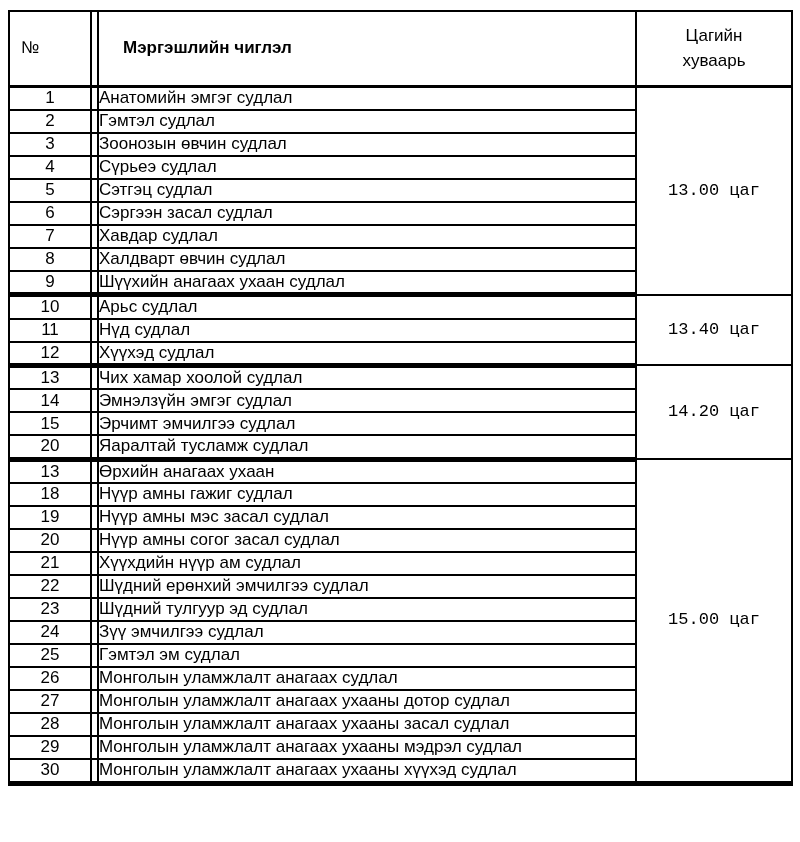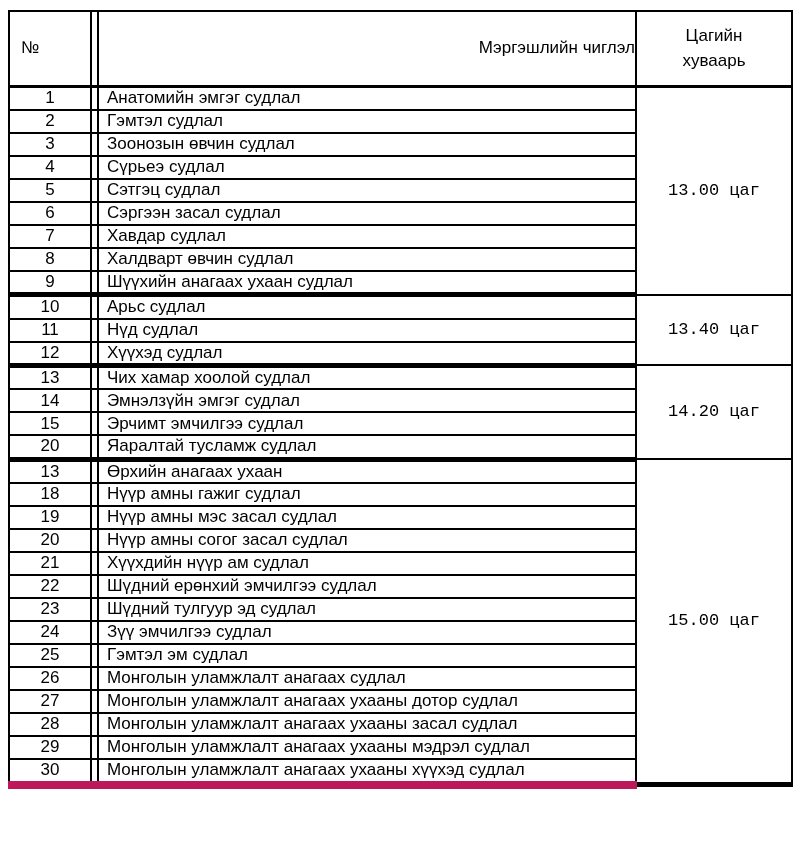--- a/index.html
+++ b/index.html
@@ -33,30 +33,30 @@
     font-weight: normal;
     font-size: 17px;
     line-height: 1.2;
     overflow: hidden;
     white-space: nowrap;
   }
   thead th { height: 73px; border-bottom: 3px solid #000; vertical-align: middle; }
   tbody td { height: 23px; vertical-align: middle; }
 
   th.no-h   { text-align: left; padding-left: 11px; }
-  th.name-h { text-align: right; padding-left: 4px; }
+  th.name-h { text-align: left; padding-left: 24px; font-weight: bold; }
   th.time-h { text-align: center; }
   th.time-h .wrapbox { width: 90px; margin: 12px auto; white-space: normal; line-height: 1.45; }
 
   td.no   { text-align: center; }
-  td.name { text-align: left; padding-left: 8px; }
+  td.name { text-align: left; padding-left: 0; }
   td.time { text-align: center; vertical-align: middle; font-family: Liberation Mono, monospace; }
 
   tr.group-end td { border-bottom: 5px solid #000; }
-  tbody tr:last-child td { border-bottom: 8px solid #be185d; }
+  tbody tr:last-child td { border-bottom: 4px solid #be185d; }
 </style>
 </head>
 <body>
 
 <div class="page">
   <table class="schedule">
     <colgroup>
       <col class="c-no">
         <col class="c-gap">
         <col class="c-name">

